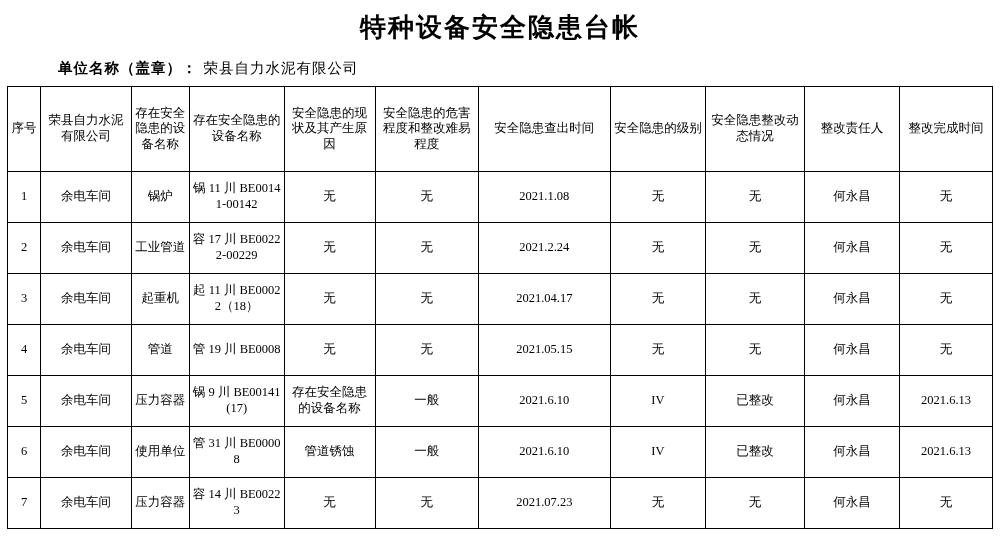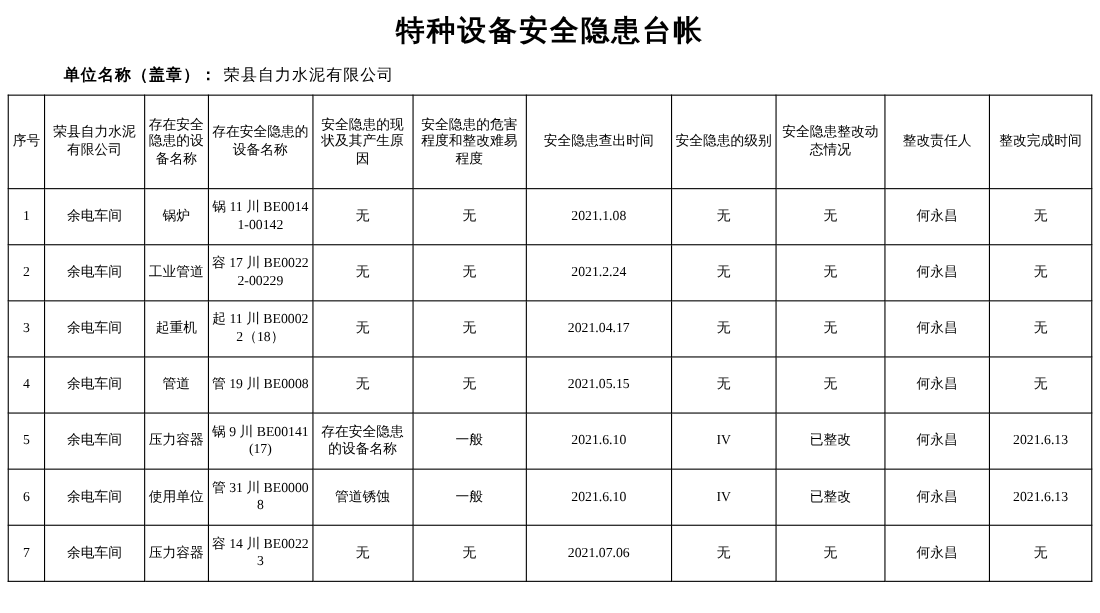--- a/index.html
+++ b/index.html
@@ -199,21 +199,21 @@
         <td>何永昌</td>
         <td>2021.6.13</td>
       </tr>
       <tr>
         <td>7</td>
         <td>余电车间</td>
         <td>压力容器</td>
         <td>容 14 川 BE00223</td>
         <td>无</td>
         <td>无</td>
-        <td>2021.07.06</td>
+        <td>2021.07.23</td>
         <td>无</td>
         <td>无</td>
         <td>何永昌</td>
         <td>无</td>
       </tr>
     </tbody>
   </table>
 
 </div>
 

